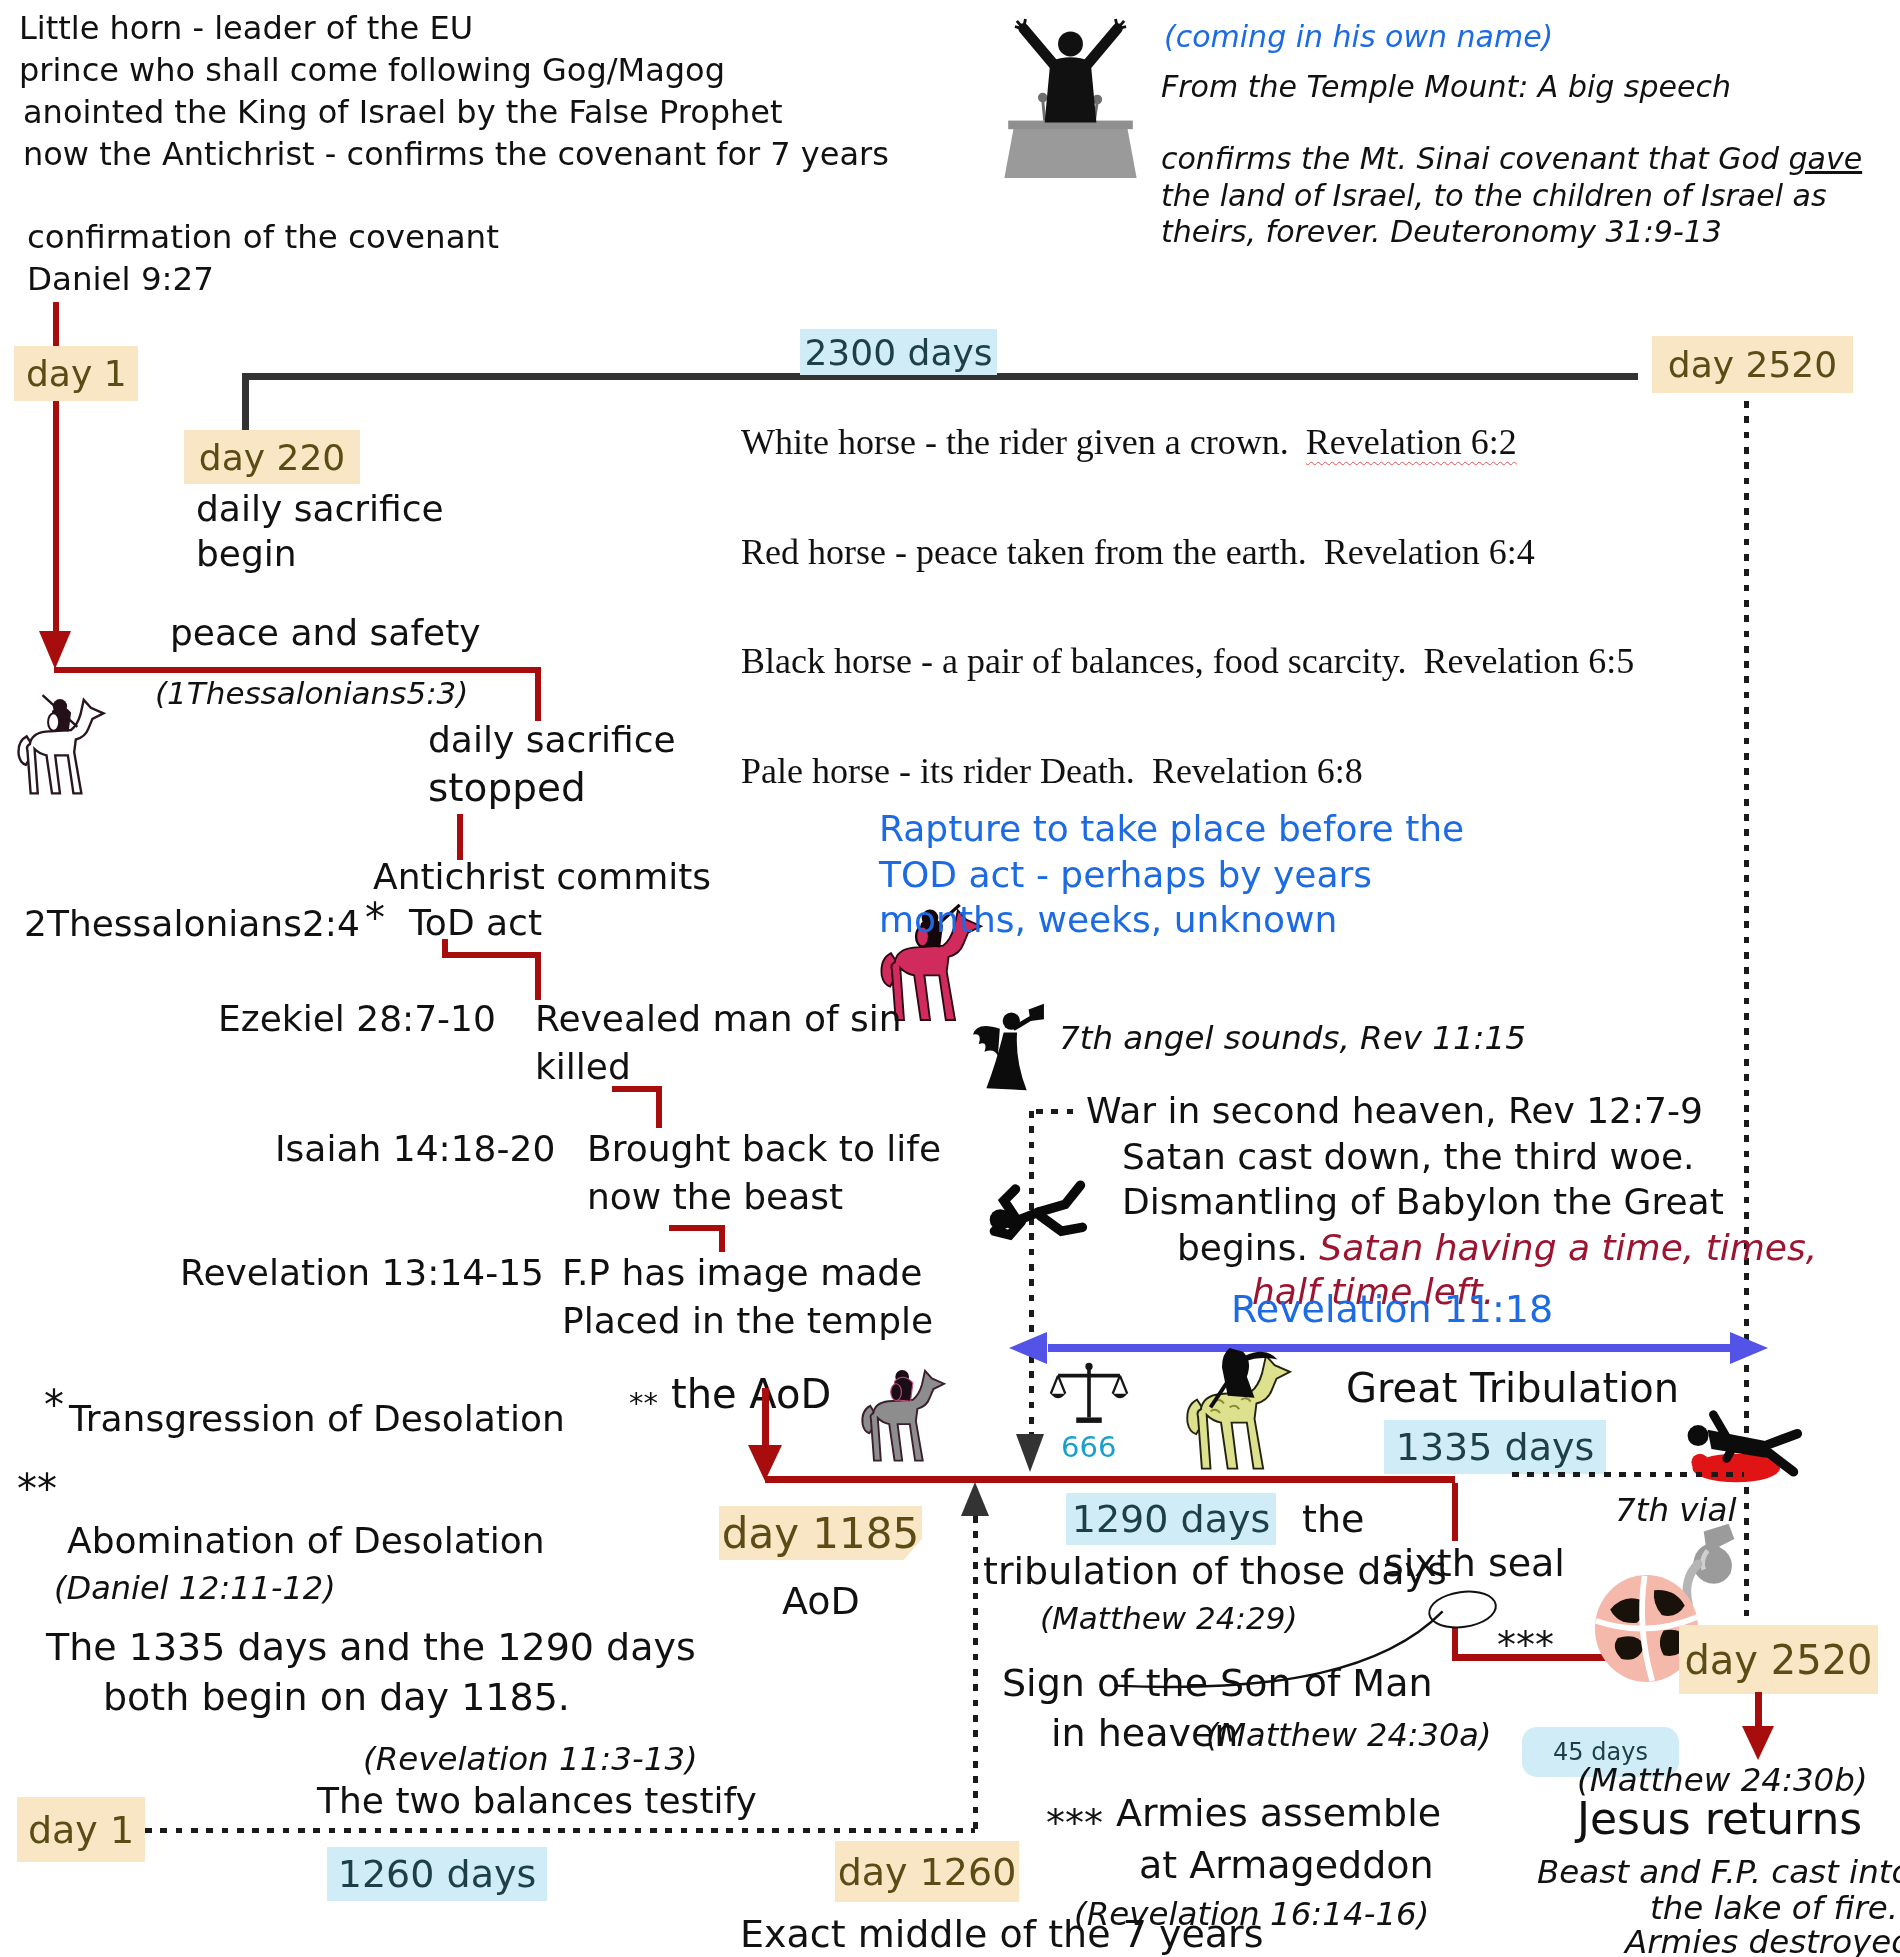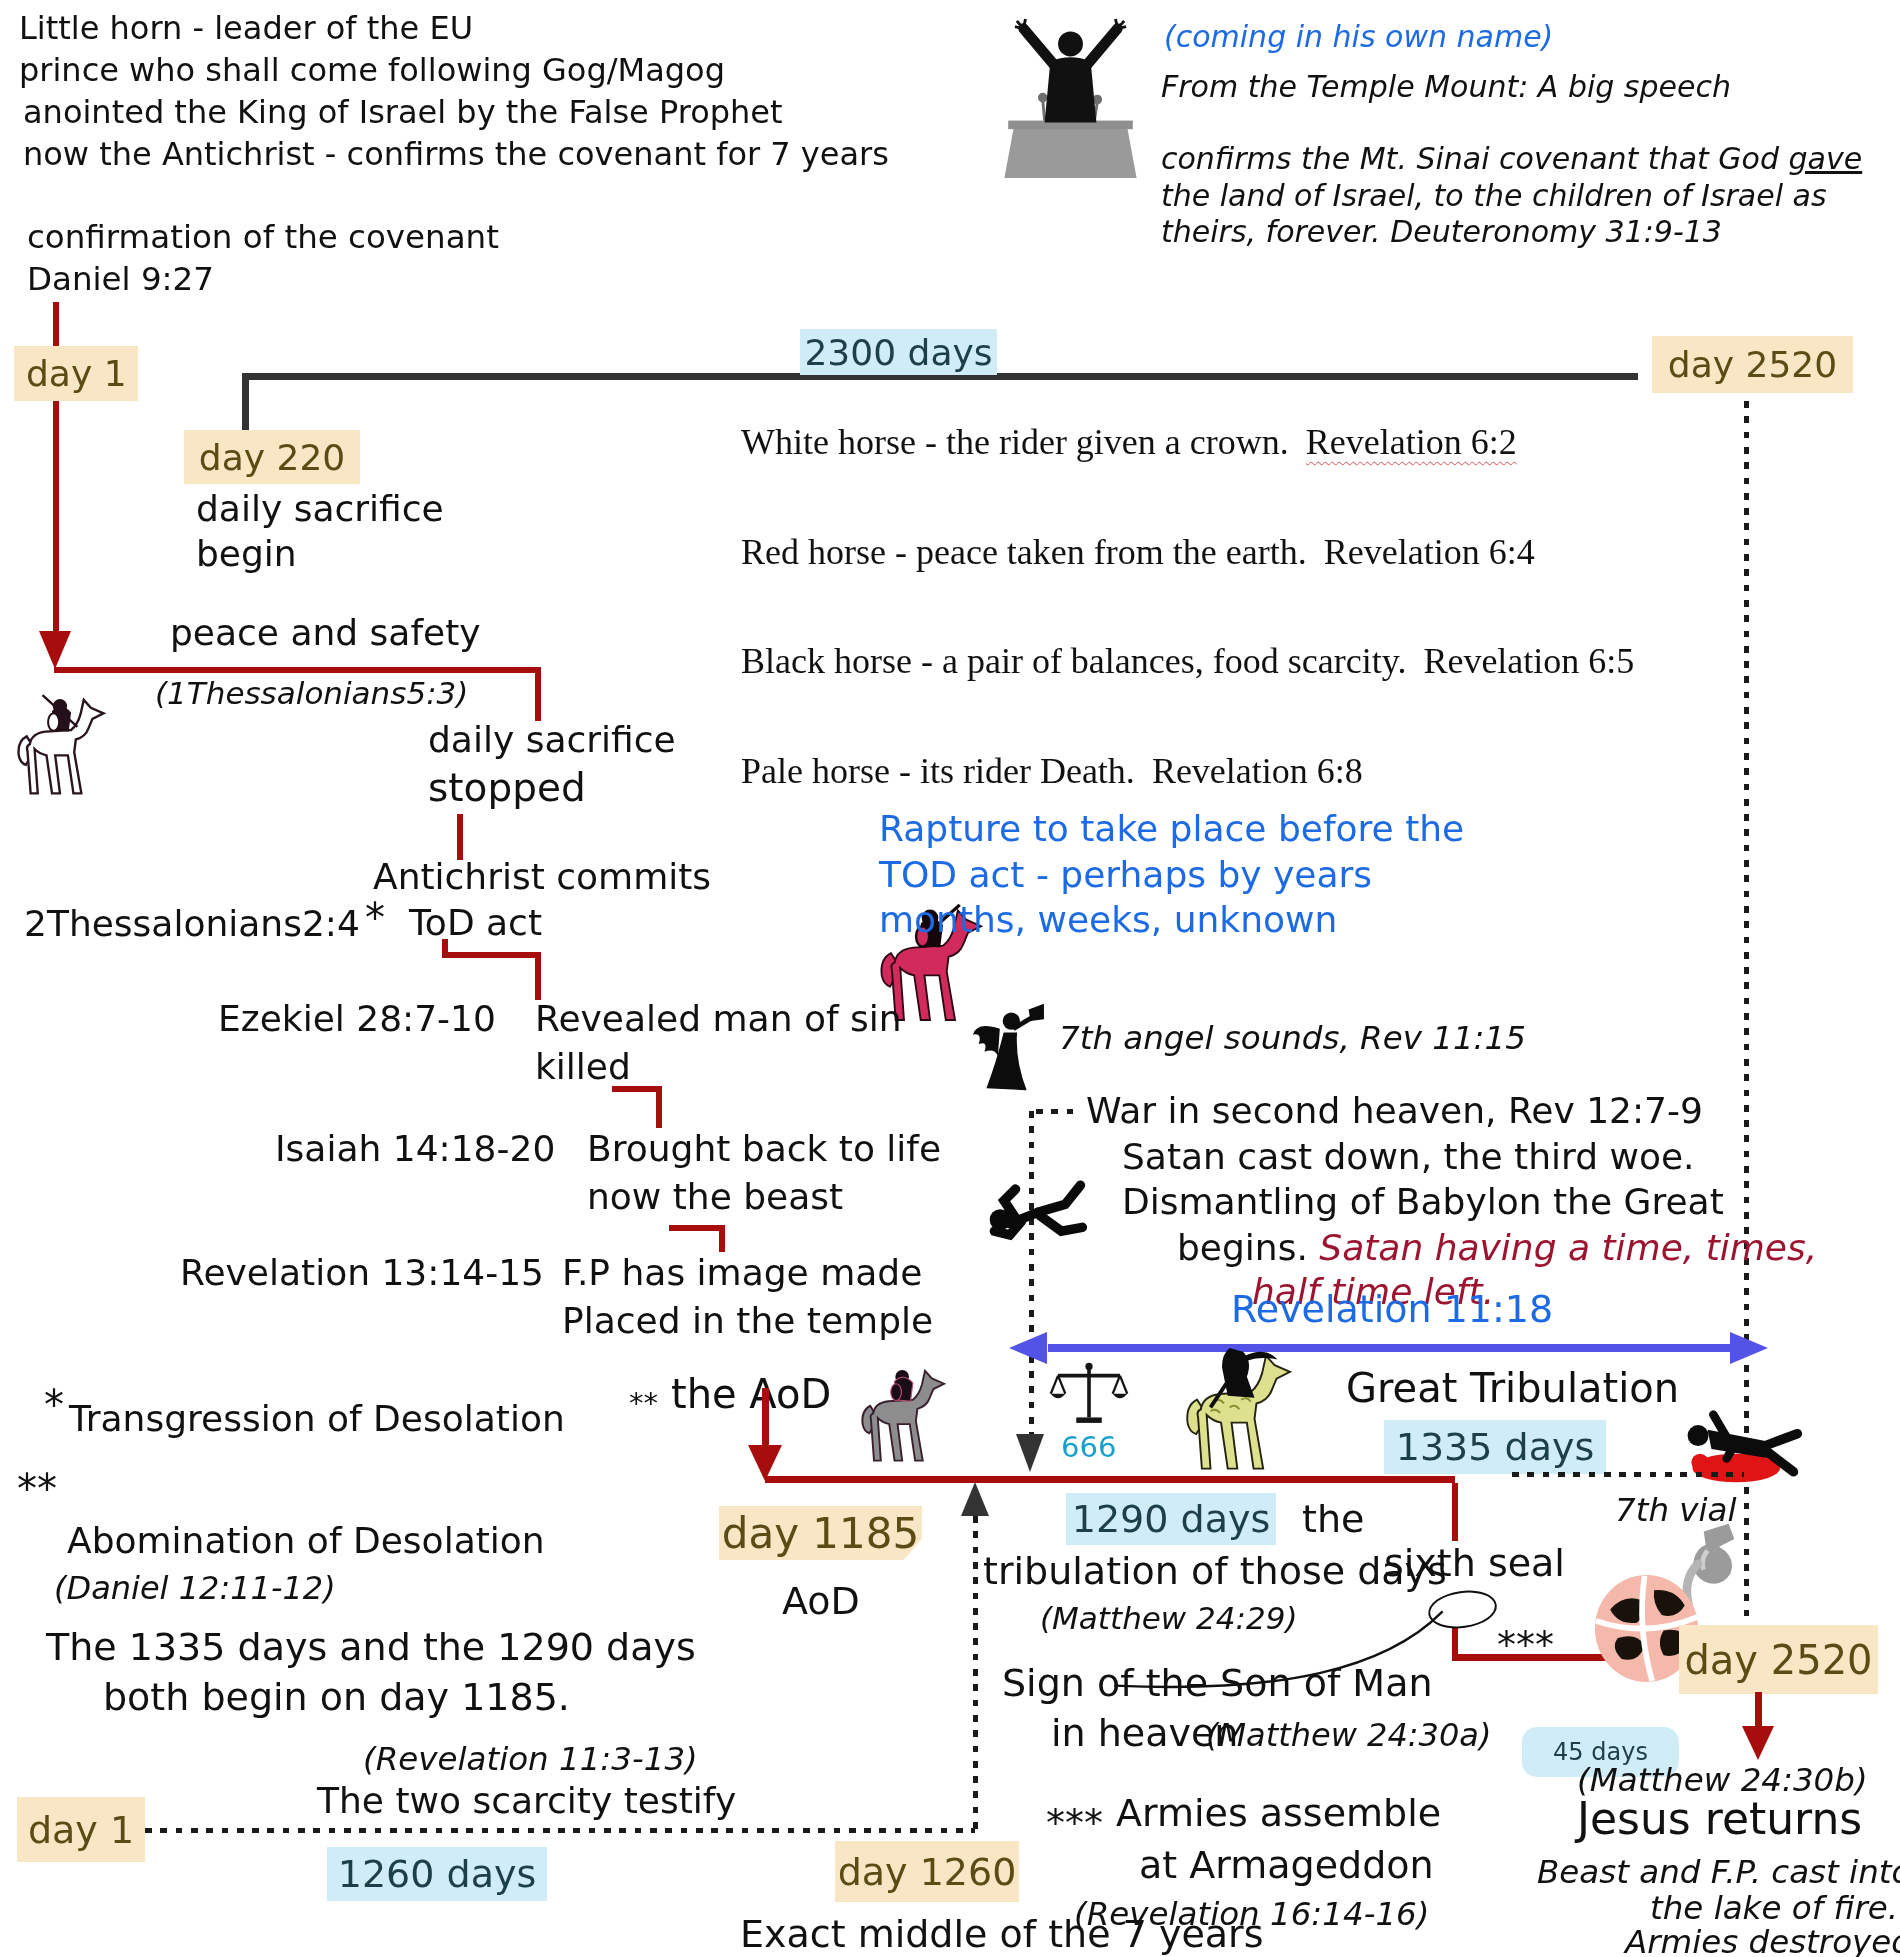--- a/index.html
+++ b/index.html
@@ -289,21 +289,21 @@
 
   <div class="t" style="left:44px;top:1382px;font-size:40px;">*</div>
   <div class="t" style="left:69px;top:1398px;font-size:36px;">Transgression of Desolation</div>
   <div class="t" style="left:17px;top:1466px;font-size:40px;">**</div>
   <div class="t" style="left:67px;top:1484px;font-size:36px;margin-top:36px;">Abomination of Desolation</div>
   <div class="t it" style="left:54px;top:1570px;font-size:32px;">(Daniel 12:11-12)</div>
   <div class="t" style="left:46px;top:1625px;font-size:38px;">The 1335 days and the 1290 days</div>
   <div class="t" style="left:103px;top:1675px;font-size:38px;">both begin on day 1185.</div>
 
   <div class="t it" style="left:363px;top:1740px;font-size:32.5px;">(Revelation 11:3-13)</div>
-  <div class="t" style="left:317px;top:1780px;font-size:36px;">The two scarcity testify</div>
+  <div class="t" style="left:317px;top:1780px;font-size:36px;">The two balances testify</div>
   <div class="btan" style="left:17px;top:1797px;width:128px;height:65px;font-size:38px;">day 1</div>
   <div class="doth" style="left:145px;top:1828px;width:830px;"></div>
   <div class="bcyan" style="left:327px;top:1847px;width:220px;height:54px;font-size:38px;">1260 days</div>
   <div class="btan" style="left:835px;top:1841px;width:184px;height:61px;font-size:38px;">day 1260</div>
   <div class="t" style="left:740px;top:1912px;font-size:38px;">Exact middle of the 7 years</div>
 
   <div class="t" style="left:1046px;top:1801px;font-size:38px;">***</div>
   <div class="t" style="left:1116px;top:1791px;font-size:38px;">Armies assemble</div>
   <div class="t" style="left:1139px;top:1843px;font-size:38px;">at Armageddon</div>
   <div class="t it" style="left:1074px;top:1895px;font-size:32.5px;">(Revelation 16:14-16)</div>

